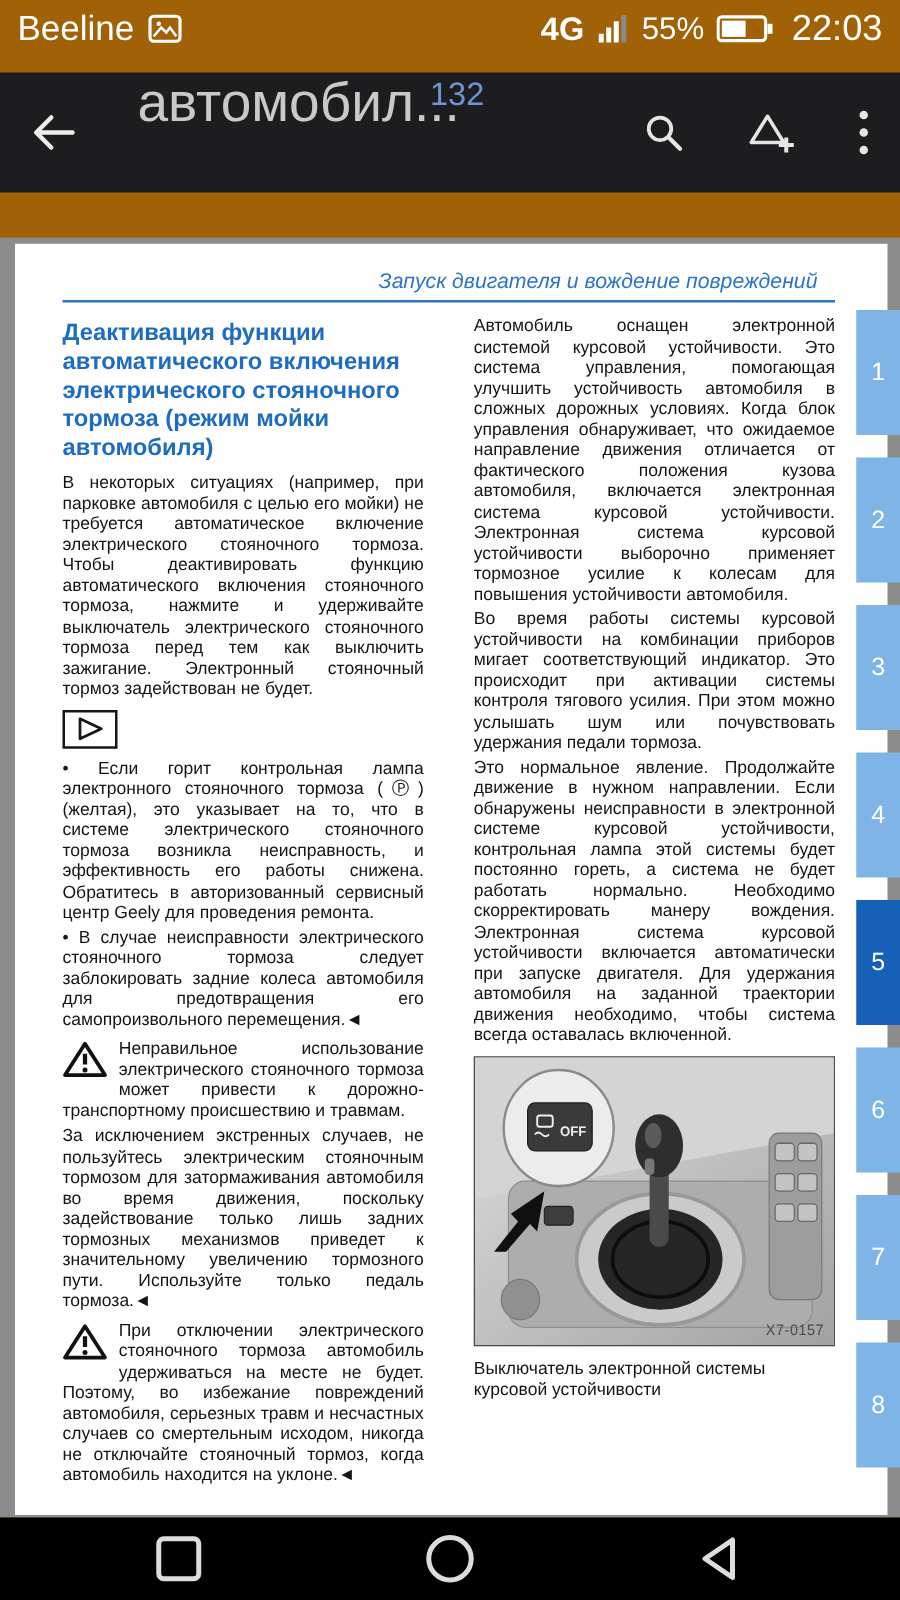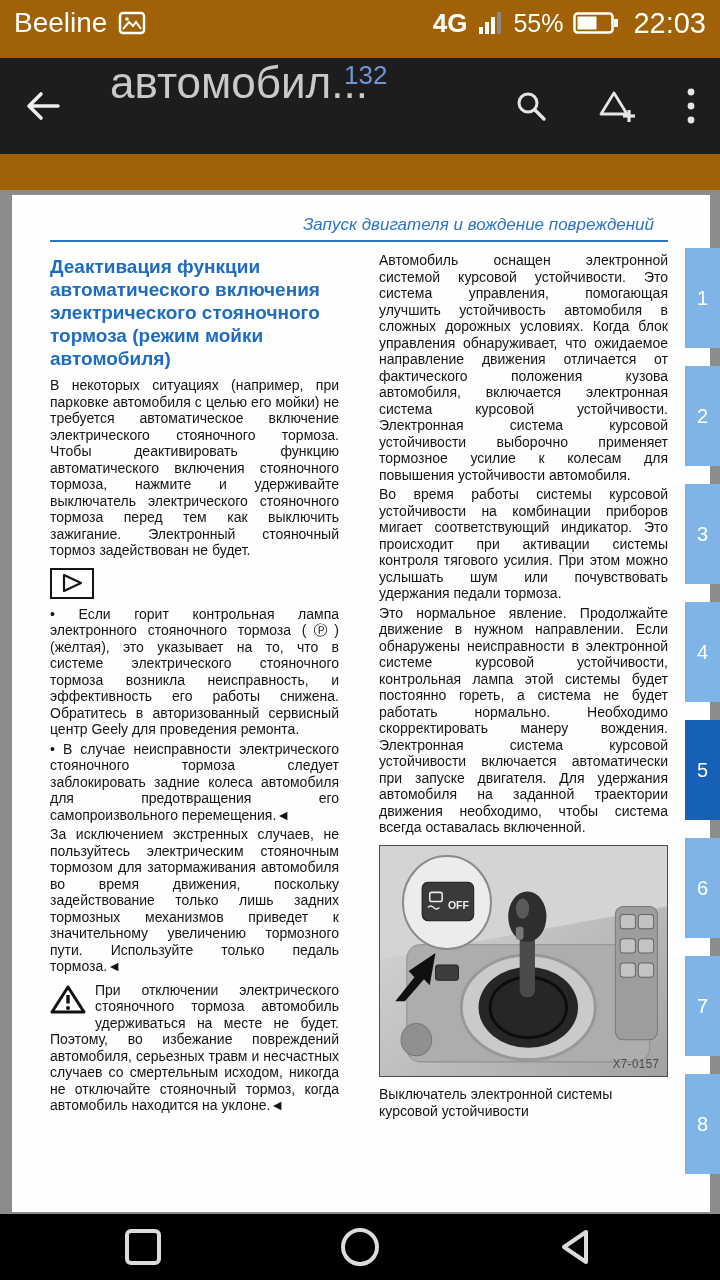--- a/index.html
+++ b/index.html
@@ -136,20 +136,28 @@
       <div class="col">
         <h3>Деактивация функции автоматического включения электрического стояночного тормоза (режим мойки автомобиля)</h3>
         <p>В некоторых ситуациях (например, при парковке автомобиля с целью его мойки) не требуется автоматическое включение электрического стояночного тормоза. Чтобы деактивировать функцию автоматического включения стояночного тормоза, нажмите и удерживайте выключатель электрического стояночного тормоза перед тем как выключить зажигание. Электронный стояночный тормоз задействован не будет.</p>
         <div class="pictogram">
           <svg width="30" height="22" viewBox="0 0 30 22">
             <path d="M7 3 L24 11 L7 19 Z" fill="none" stroke="#161616" stroke-width="2.2" stroke-linejoin="round"></path>
           </svg>
         </div>
         <p>• Если горит контрольная лампа электронного стояночного тормоза (Ⓟ) (желтая), это указывает на то, что в системе электрического стояночного тормоза возникла неисправность, и эффективность его работы снижена. Обратитесь в авторизованный сервисный центр Geely для проведения ремонта.</p>
         <p>• В случае неисправности электрического стояночного тормоза следует заблокировать задние колеса автомобиля для предотвращения его самопроизвольного перемещения.◄</p>
+        <div class="warn">
+          <svg class="warn-icon" width="36" height="31" viewBox="0 0 36 31">
+            <path d="M18 3 L34 28 H2 Z" fill="none" stroke="#111" stroke-width="3" stroke-linejoin="round"></path>
+            <line x1="18" y1="11" x2="18" y2="19.5" stroke="#111" stroke-width="3.4"></line>
+            <circle cx="18" cy="24" r="2" fill="#111"></circle>
+          </svg>
+          <span>Неправильное использование электрического стояночного тормоза может привести к дорожно-транспортному происшествию и травмам.</span>
+        </div>
         <p>За исключением экстренных случаев, не пользуйтесь электрическим стояночным тормозом для затормаживания автомобиля во время движения, поскольку задействование только лишь задних тормозных механизмов приведет к значительному увеличению тормозного пути. Используйте только педаль тормоза.◄</p>
         <div class="warn">
           <svg class="warn-icon" width="36" height="31" viewBox="0 0 36 31">
             <path d="M18 3 L34 28 H2 Z" fill="none" stroke="#111" stroke-width="3" stroke-linejoin="round"></path>
             <line x1="18" y1="11" x2="18" y2="19.5" stroke="#111" stroke-width="3.4"></line>
             <circle cx="18" cy="24" r="2" fill="#111"></circle>
           </svg>
           <span>При отключении электрического стояночного тормоза автомобиль удерживаться на месте не будет. Поэтому, во избежание повреждений автомобиля, серьезных травм и несчастных случаев со смертельным исходом, никогда не отключайте стояночный тормоз, когда автомобиль находится на уклоне.◄</span>
         </div>
       </div>

